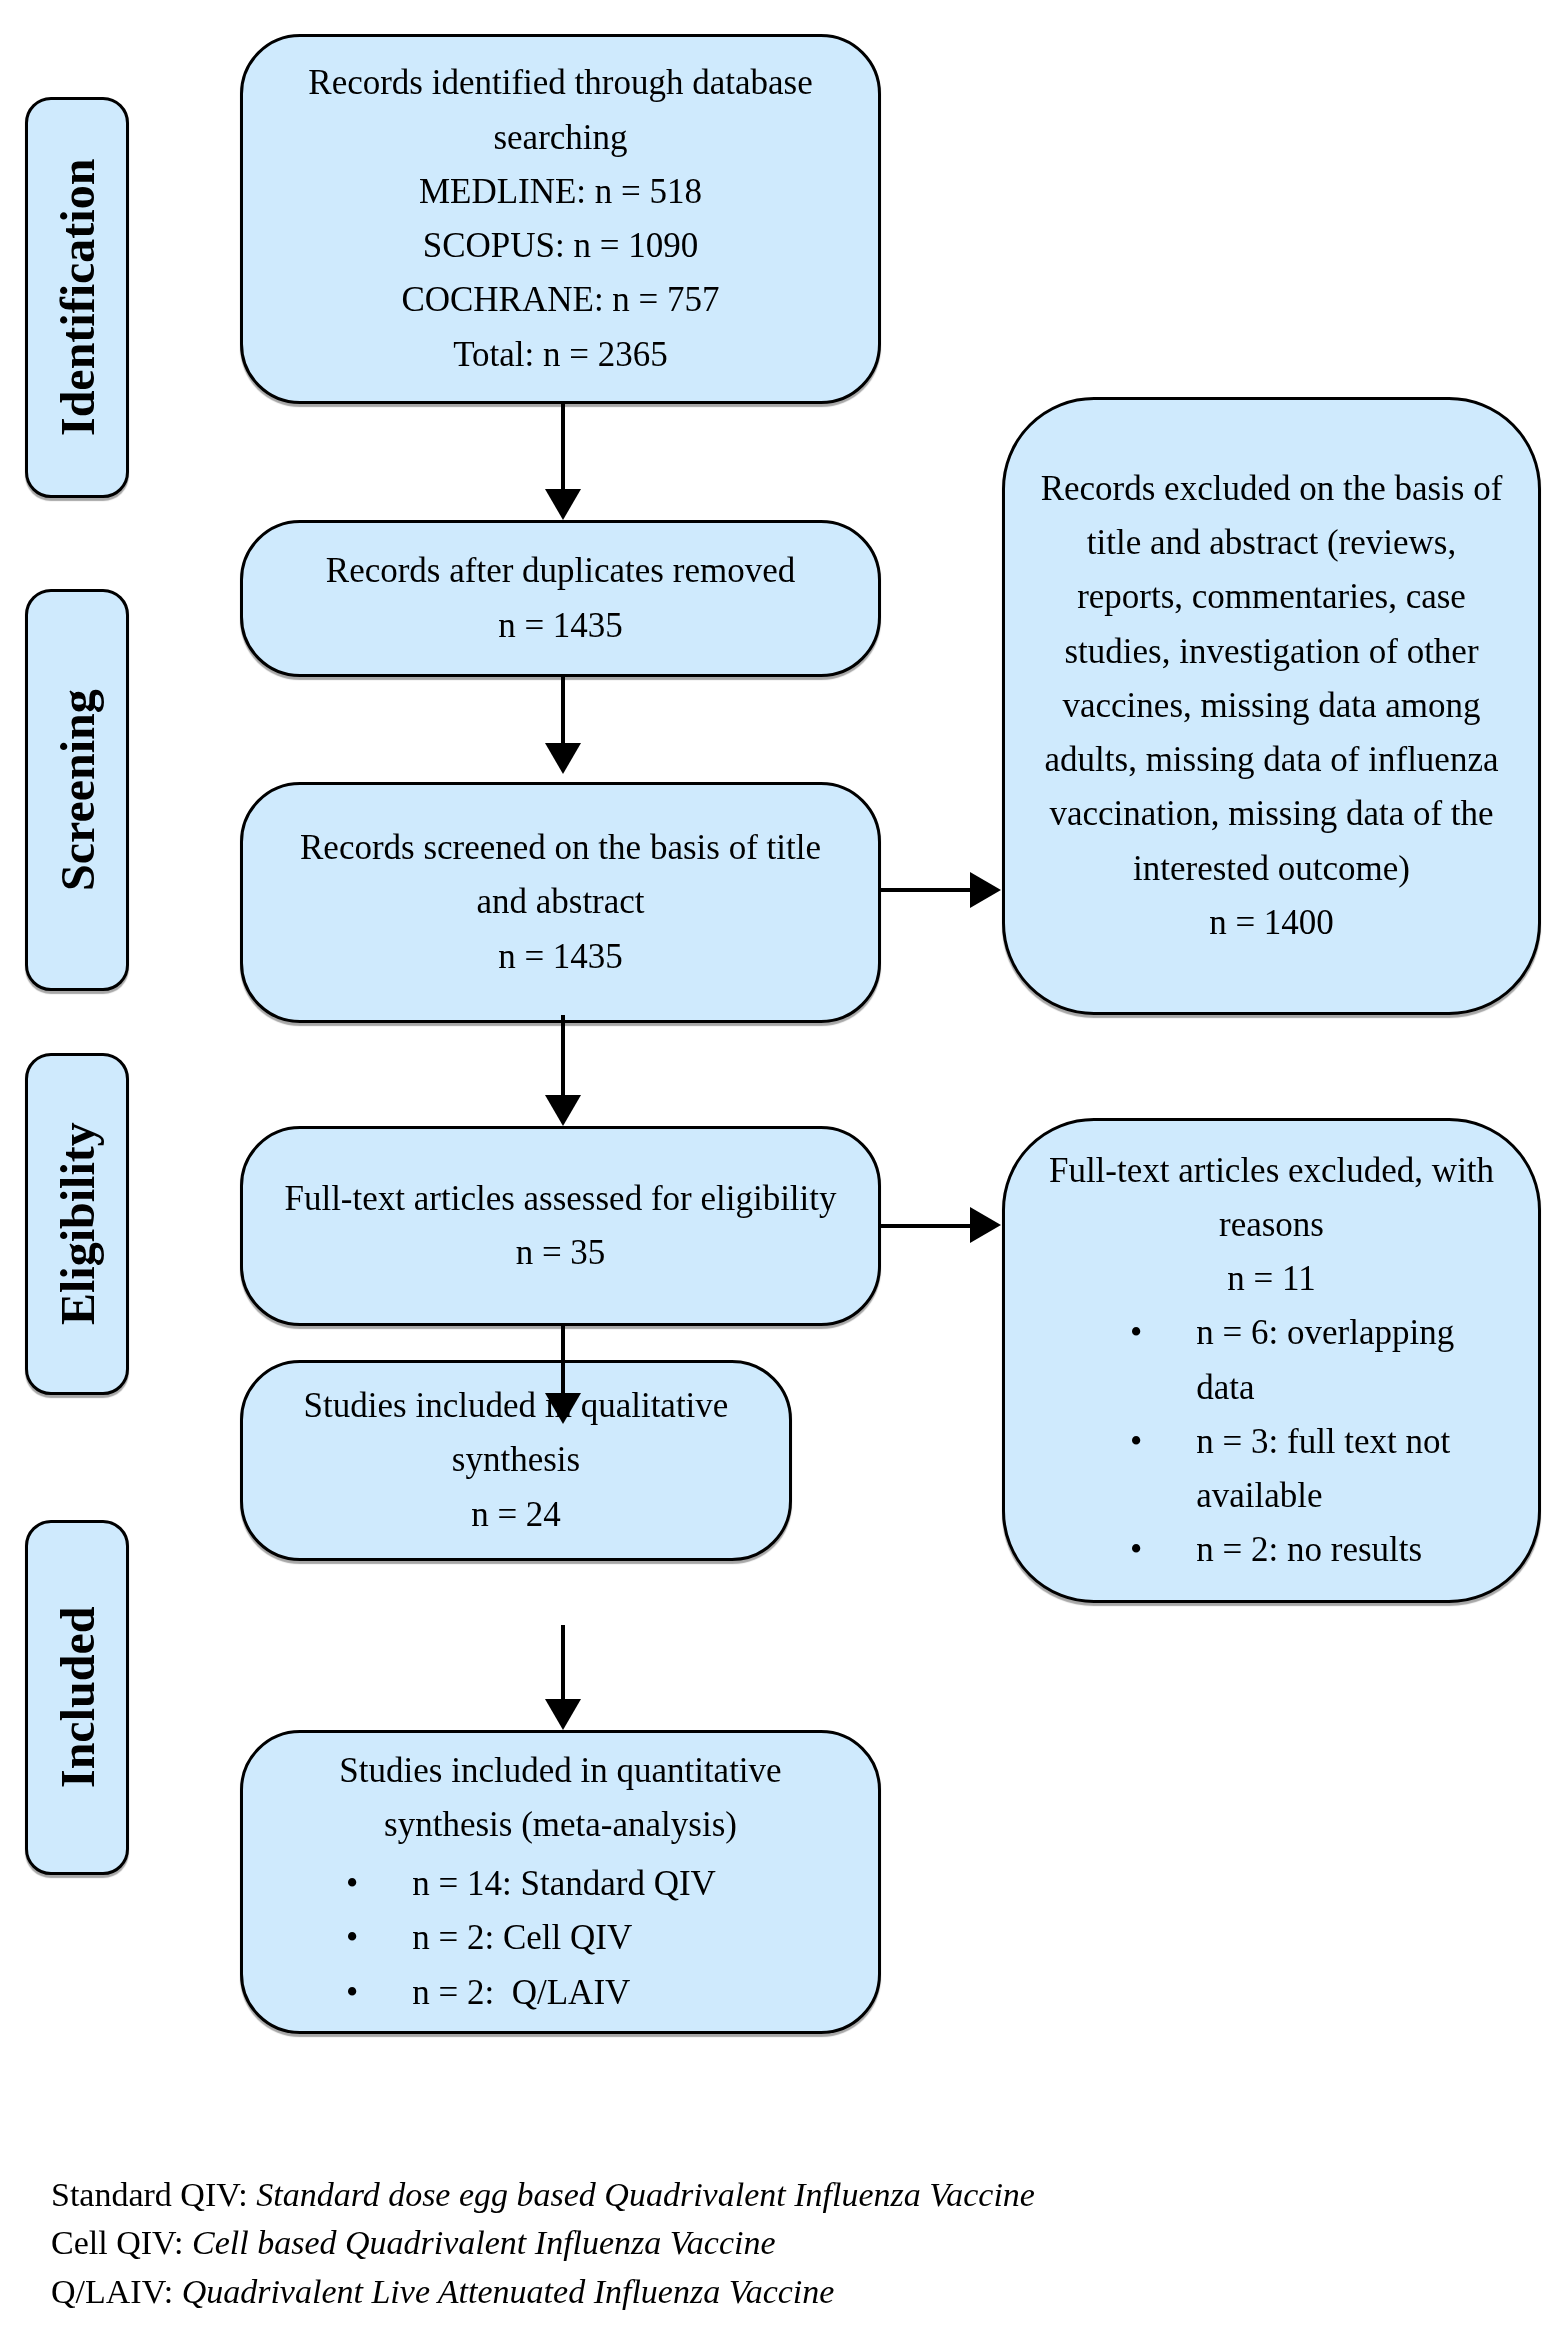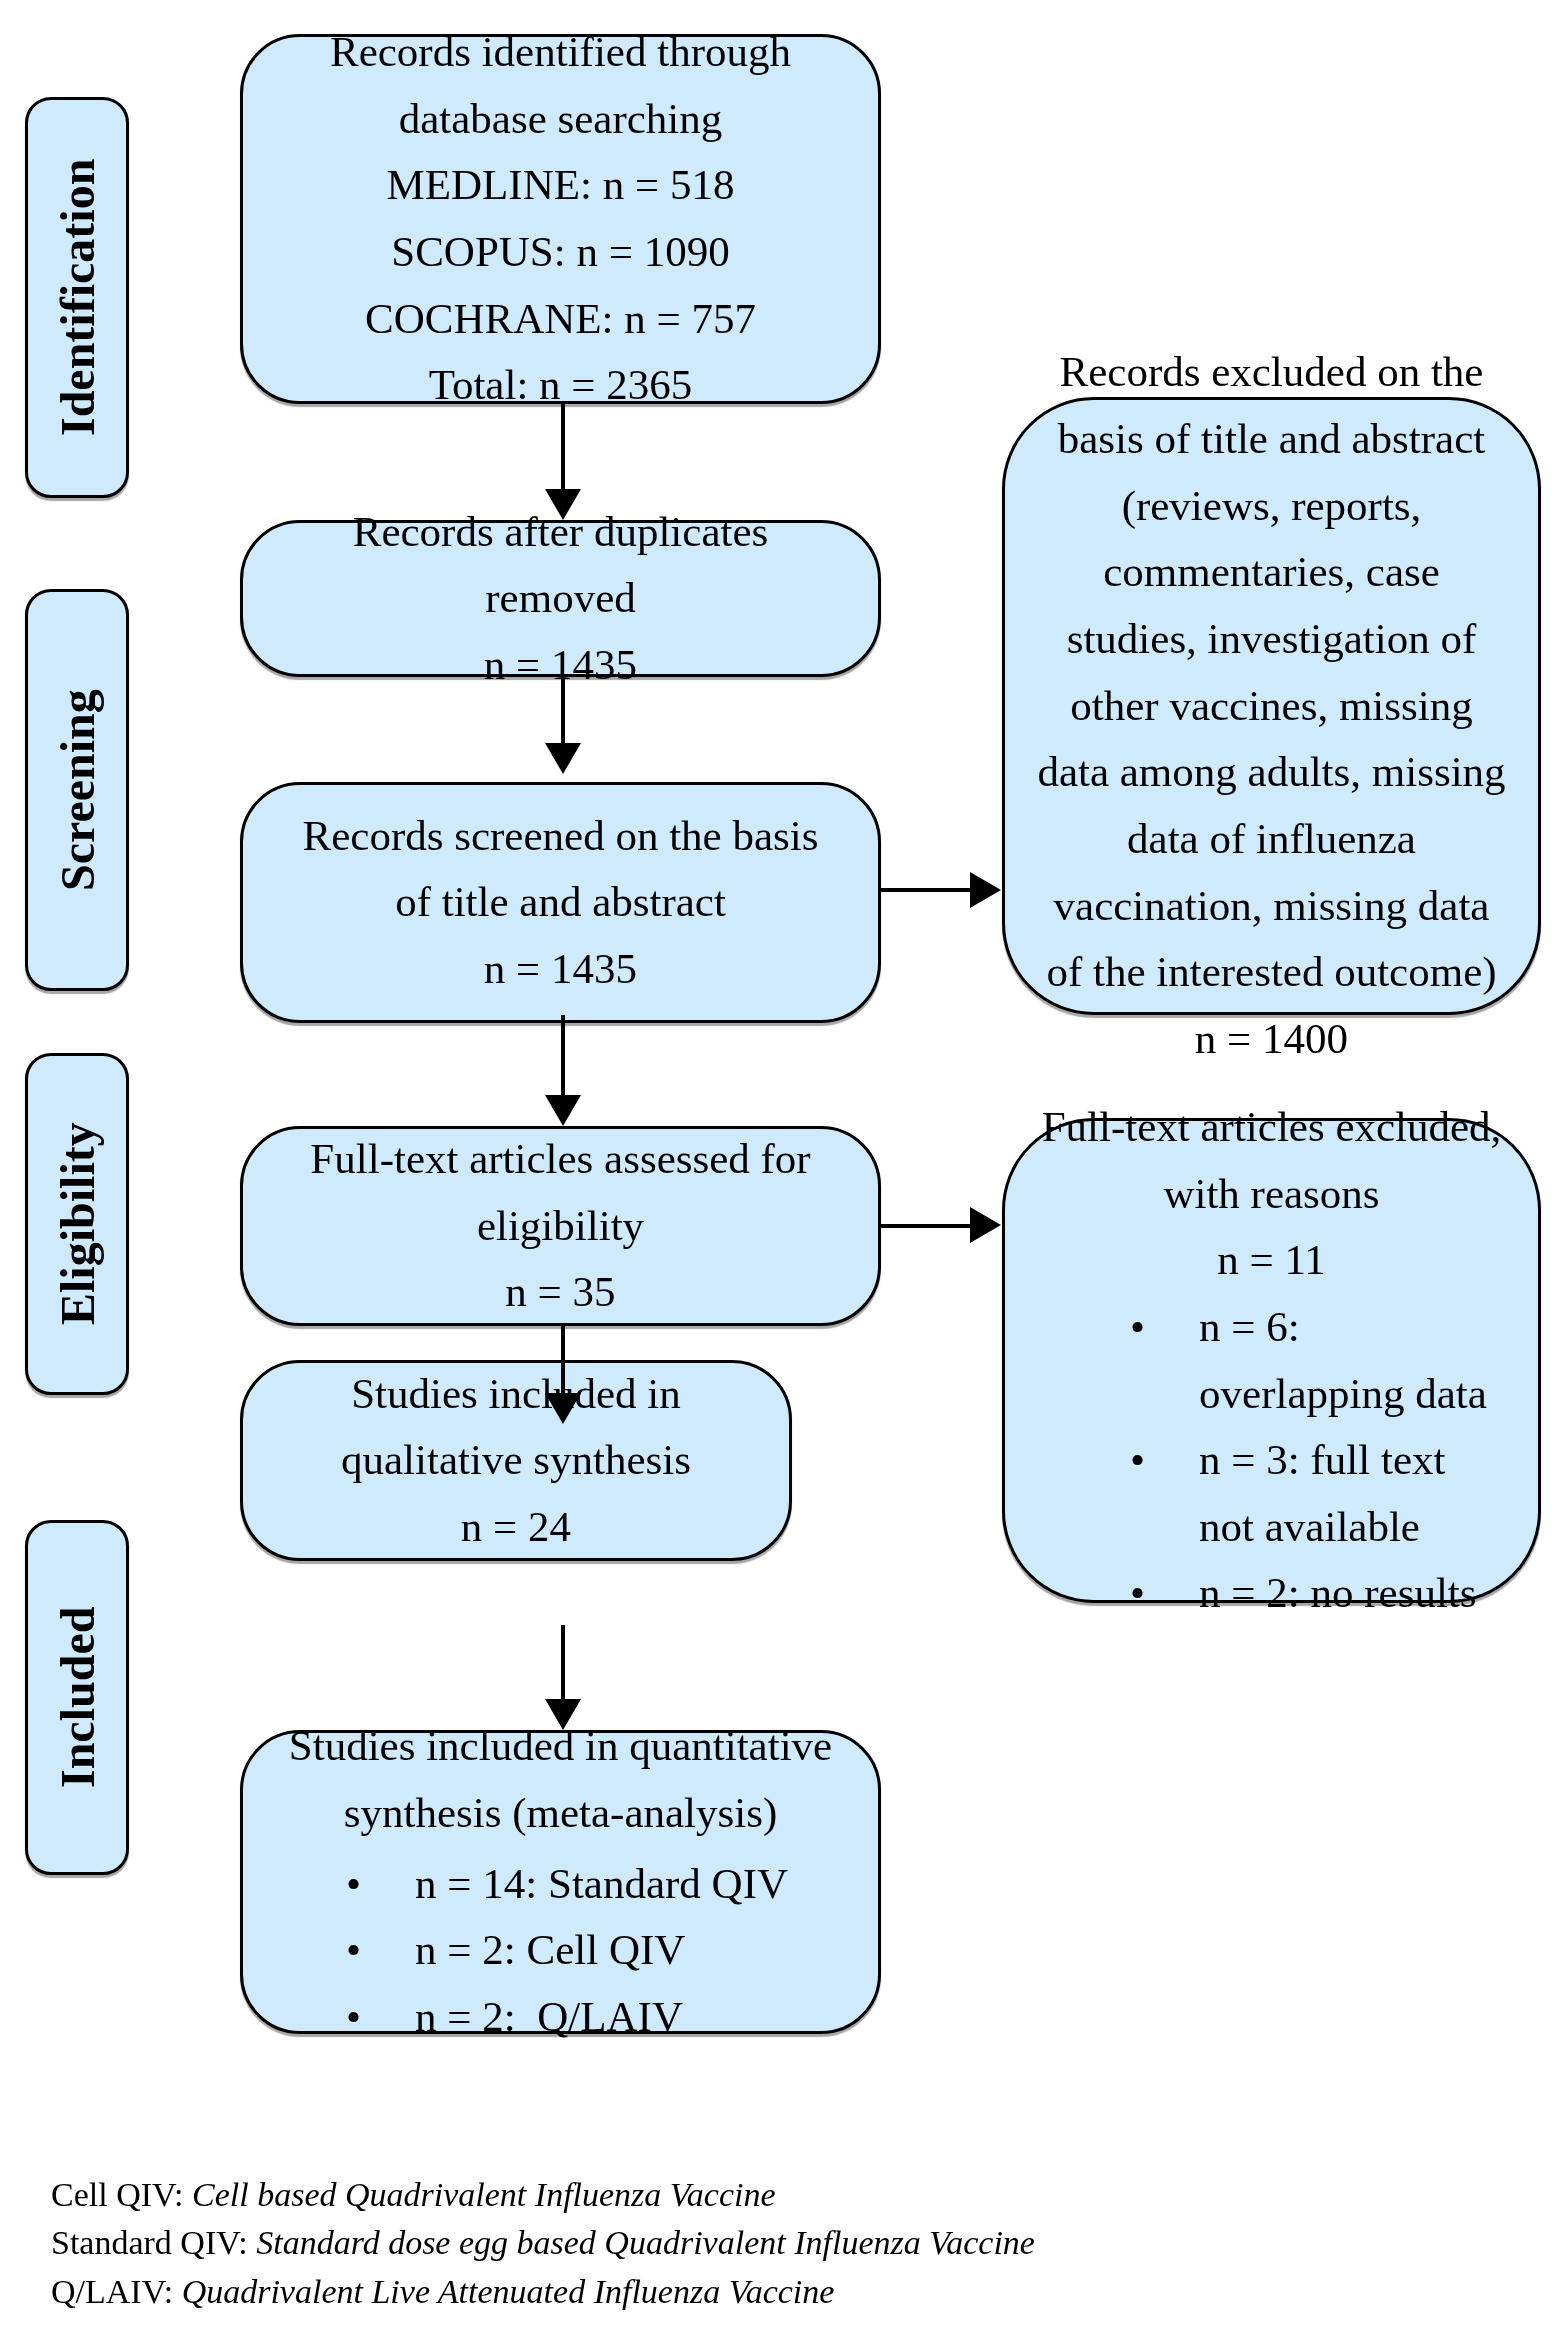--- a/index.html
+++ b/index.html
@@ -14,21 +14,21 @@
     position: absolute;
     background: #cfeafd;
     border: 3.2px solid #000;
     border-radius: 60px;
     box-sizing: border-box;
     display: flex;
     flex-direction: column;
     justify-content: center;
     align-items: center;
     text-align: center;
-    font-size: 43px;
+    font-size: 35px;
     line-height: 1.55;
     padding: 10.8px 38px;
     box-shadow: 0 2.2px 1.1px rgba(0,0,0,0.35);
   }
   .rbox { border-radius: 92px; }
   .line { width: 100%; }
 
   .stage {
     position: absolute;
     background: #cfeafd;
@@ -165,24 +165,24 @@
   <div class="head-down" style="left:545px; top:1699px;"></div>
 
   <div class="shaft-h" style="left:881px; top:888px; width:92px;"></div>
   <div class="head-right" style="left:970px; top:872px;"></div>
 
   <div class="shaft-h" style="left:881px; top:1224px; width:92px;"></div>
   <div class="head-right" style="left:970px; top:1207px;"></div>
 
   <div class="legend">
     <div>
-      <span class="term">Cell QIV: </span><span class="def">Cell based Quadrivalent Influenza Vaccine</span>
+      <span class="term">Standard QIV: </span><span class="def">Standard dose egg based Quadrivalent Influenza Vaccine</span>
     </div>
     <div>
-      <span class="term">Standard QIV: </span><span class="def">Standard dose egg based Quadrivalent Influenza Vaccine</span>
+      <span class="term">Cell QIV: </span><span class="def">Cell based Quadrivalent Influenza Vaccine</span>
     </div>
     <div>
       <span class="term">Q/LAIV: </span><span class="def">Quadrivalent Live Attenuated Influenza Vaccine</span>
     </div>
   </div>
 
 </div>
 
 
 </body></html>

